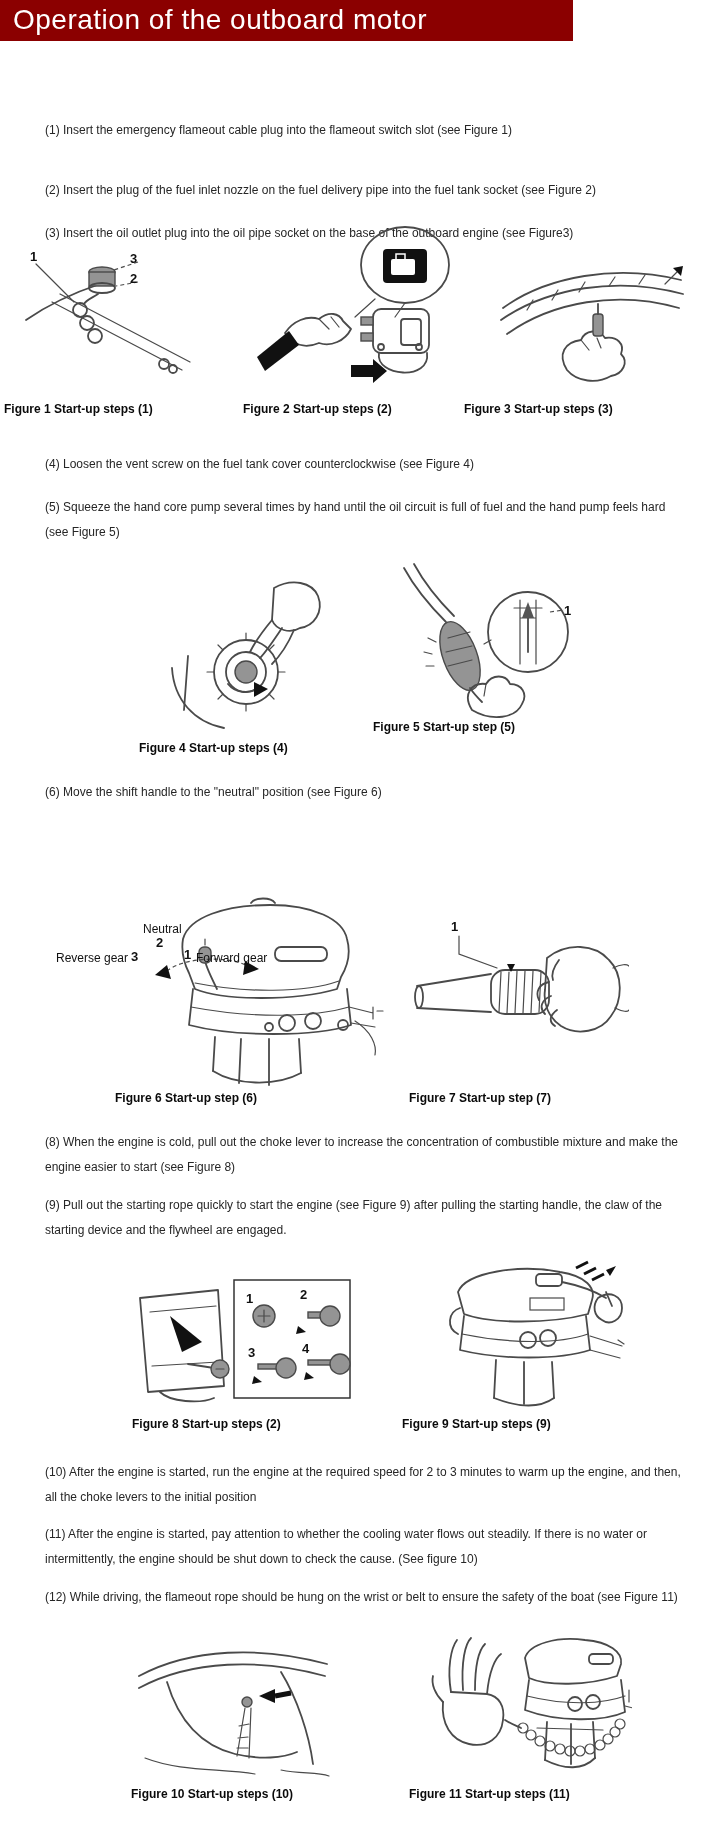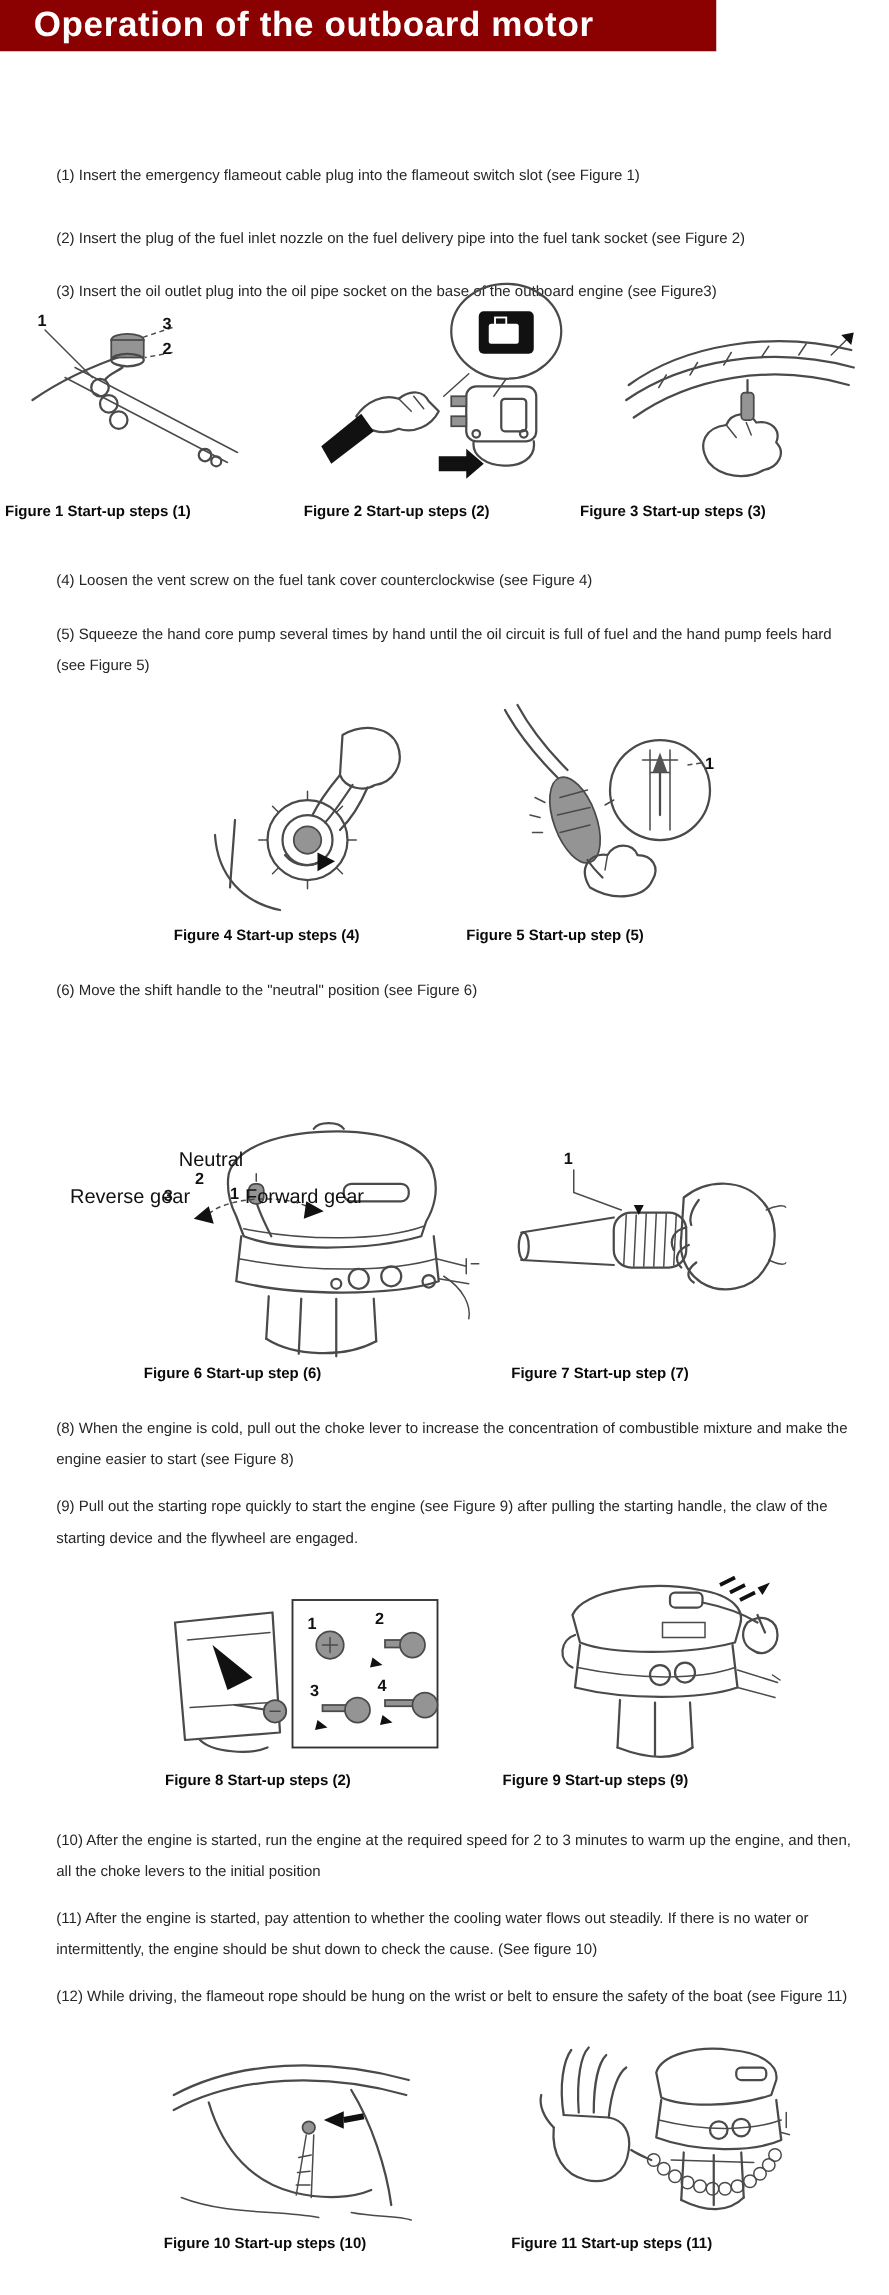--- a/index.html
+++ b/index.html
@@ -1,45 +1,45 @@
 <!DOCTYPE html>
 <html><head>
 <meta charset="utf-8">
 <style>
   html,body{margin:0;padding:0;background:#fff;}
   #page{position:relative;width:711px;height:1836px;background:#ffffff;overflow:hidden;
         font-family:"Liberation Sans", sans-serif;}
   .banner{position:absolute;left:0;top:0;width:573px;height:41px;background:#8B0000;}
-  .banner .title{margin:0;padding-left:27px;font-size:28px;line-height:40px;color:#ffffff;
-        font-weight:bold;letter-spacing:.5px;white-space:nowrap;}
+  .banner .title{margin:0;padding-left:13px;font-size:28px;line-height:40px;color:#ffffff;
+        font-weight:normal;letter-spacing:.5px;white-space:nowrap;}
   .heading{position:absolute;left:13px;top:76px;font-size:21px;font-style:italic;
         font-weight:bold;color:#1A2368;white-space:nowrap;}
   .step{position:absolute;left:45px;width:645px;font-size:12px;line-height:25px;color:#262626;}
   .fig{position:absolute;}
   .fig svg{display:block;}
   .caption{position:absolute;width:220px;text-align:left;font-weight:bold;font-size:12px;color:#0a0a0a;white-space:nowrap;}
-  .lbl{position:absolute;font-size:16px;color:#111;line-height:14px;white-space:nowrap;}
+  .lbl{position:absolute;font-size:12px;color:#111;line-height:14px;white-space:nowrap;}
   .lbl.b{font-weight:bold;font-size:13px;}
   .sk{stroke:#4a4a4a;stroke-width:1.8;fill:none;stroke-linecap:round;stroke-linejoin:round;}
   .skt{stroke:#4a4a4a;stroke-width:1.2;fill:none;stroke-linecap:round;}
   .gray{fill:#949494;stroke:#4a4a4a;stroke-width:1.4;}
   .blk{fill:#111;stroke:none;}
   .dash{stroke:#4a4a4a;stroke-width:1.2;fill:none;stroke-dasharray:4,3;}
 </style>
 </head>
 <body>
 
 <div id="page">
 
   <div class="banner">
     <div class="title">Operation of the outboard motor</div>
   </div>
 
 
-  <div class="step" style="top:128px">(1) Insert the emergency flameout cable plug into the flameout switch slot (see Figure 1)</div>
+  <div class="step" style="top:118px">(1) Insert the emergency flameout cable plug into the flameout switch slot (see Figure 1)</div>
   <div class="step" style="top:178px">(2) Insert the plug of the fuel inlet nozzle on the fuel delivery pipe into the fuel tank socket (see Figure 2)</div>
   <div class="step" style="top:221px">(3) Insert the oil outlet plug into the oil pipe socket on the base of the outboard engine (see Figure3)</div>
   <div class="step" style="top:452px">(4) Loosen the vent screw on the fuel tank cover counterclockwise (see Figure 4)</div>
   <div class="step" style="top:495px">(5) Squeeze the hand core pump several times by hand until the oil circuit is full of fuel and the hand pump feels hard (see Figure 5)</div>
   <div class="step" style="top:780px">(6) Move the shift handle to the "neutral" position (see Figure 6)</div>
   <div class="step" style="top:1130px">(8) When the engine is cold, pull out the choke lever to increase the concentration of combustible mixture and make the engine easier to start (see Figure 8)</div>
   <div class="step" style="top:1193px">(9) Pull out the starting rope quickly to start the engine (see Figure 9) after pulling the starting handle, the claw of the starting device and the flywheel are engaged.</div>
   <div class="step" style="top:1460px">(10) After the engine is started, run the engine at the required speed for 2 to 3 minutes to warm up the engine, and then, all the choke levers to the initial position</div>
   <div class="step" style="top:1522px">(11) After the engine is started, pay attention to whether the cooling water flows out steadily. If there is no water or intermittently, the engine should be shut down to check the cause. (See figure 10)</div>
   <div class="step" style="top:1585px">(12) While driving, the flameout rope should be hung on the wrist or belt to ensure the safety of the boat (see Figure 11)</div>
@@ -139,21 +139,21 @@
       <path class="skt" d="M132,40 L132,104 M148,40 L148,104 M132,58 L148,58 M126,48 L154,48"></path>
       <path class="sk" d="M140,92 L140,56"></path>
       <polygon points="134,58 140,42 146,58" fill="#555"></polygon>
       <path class="dash" d="M162,52 L176,50"></path>
       <path class="skt" d="M96,84 L103,80"></path>
     </svg>
     <span class="lbl b" style="left:176px;top:44px">1</span>
   </div>
 
   <div class="caption" style="left:139px;top:741px">Figure 4 Start-up steps (4)</div>
-  <div class="caption" style="left:373px;top:741px">Figure 5 Start-up step (5)</div>
+  <div class="caption" style="left:373px;top:720px">Figure 5 Start-up step (5)</div>
 
   <div class="fig" style="left:55px;top:895px;width:330px;height:195px">
     <svg width="330" height="195" viewBox="0 0 330 195">
       <path class="sk" d="M128,44 C134,22 170,10 215,10 C258,10 288,24 292,44 C296,58 292,72 286,82 L282,94 C240,106 170,106 140,94 L134,78 C128,66 126,56 128,44 Z"></path>
       <path class="sk" d="M196,8 C200,2 216,2 220,8"></path>
       <rect class="sk" x="220" y="52" width="52" height="14" rx="6"></rect>
       <path class="skt" d="M140,88 C190,98 250,98 284,86"></path>
       <path class="sk" d="M138,94 L134,130 C180,142 260,142 296,130 L292,94"></path>
       <path class="skt" d="M136,112 C200,124 260,122 294,112"></path>
       <circle class="sk" cx="232" cy="128" r="8"></circle>

